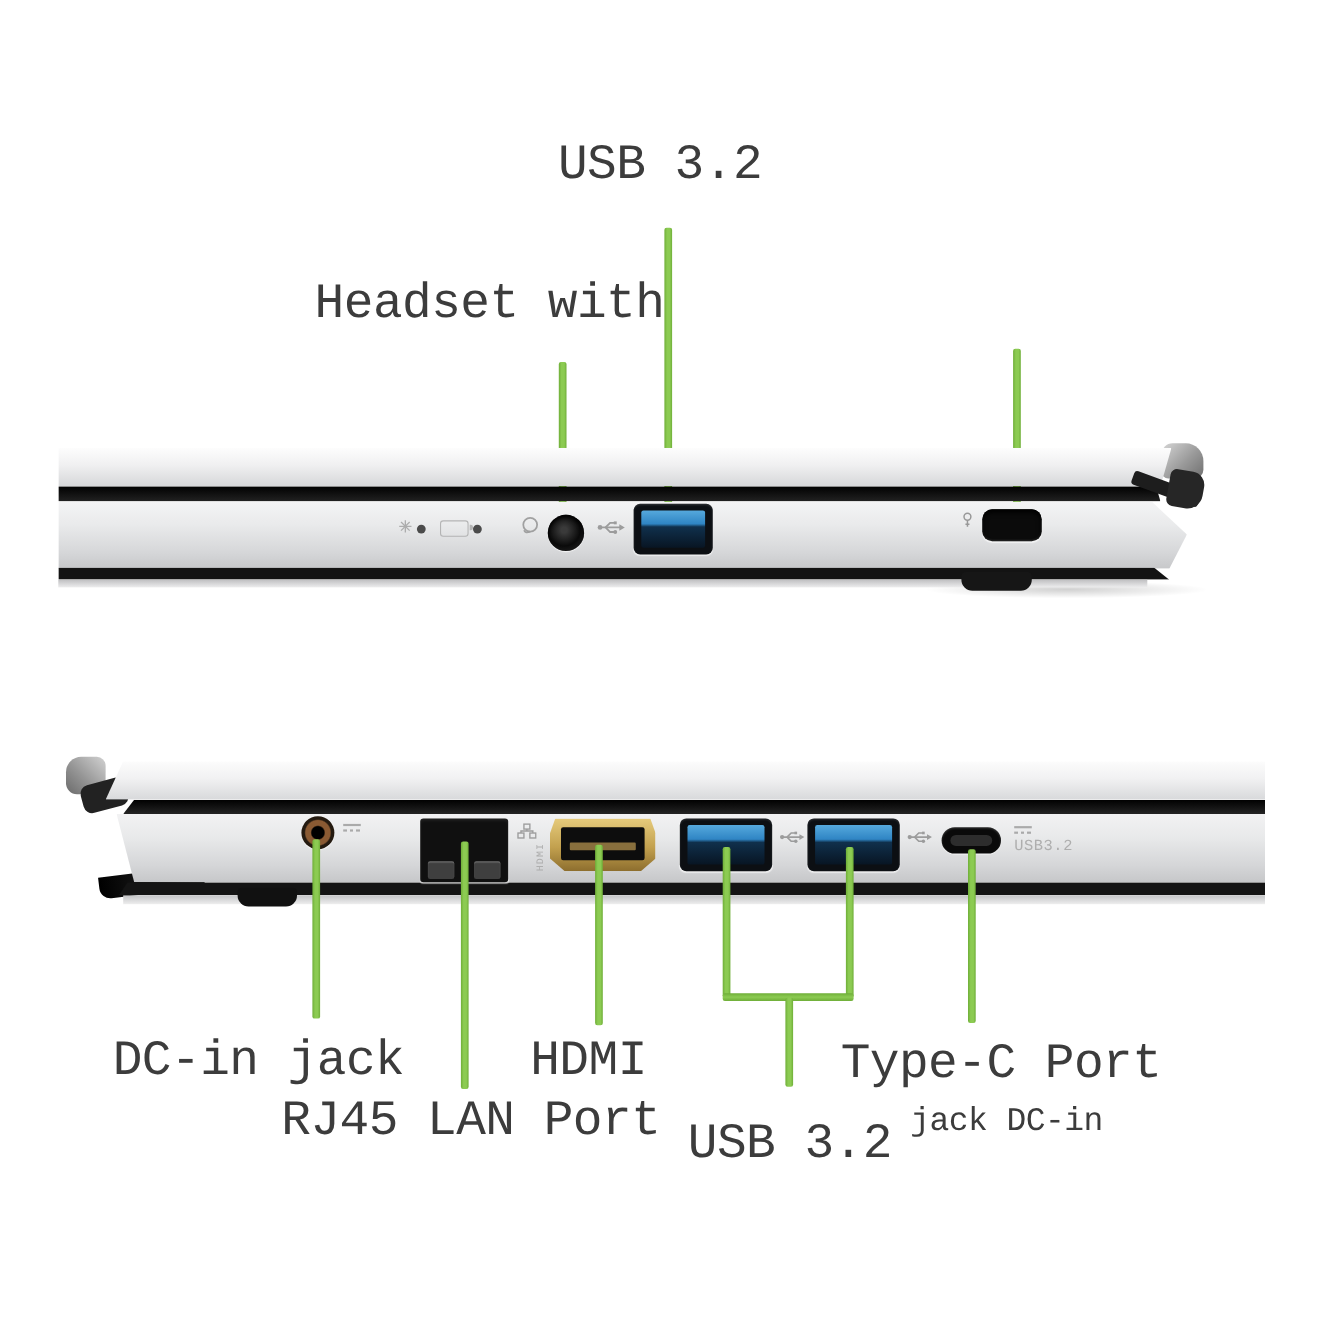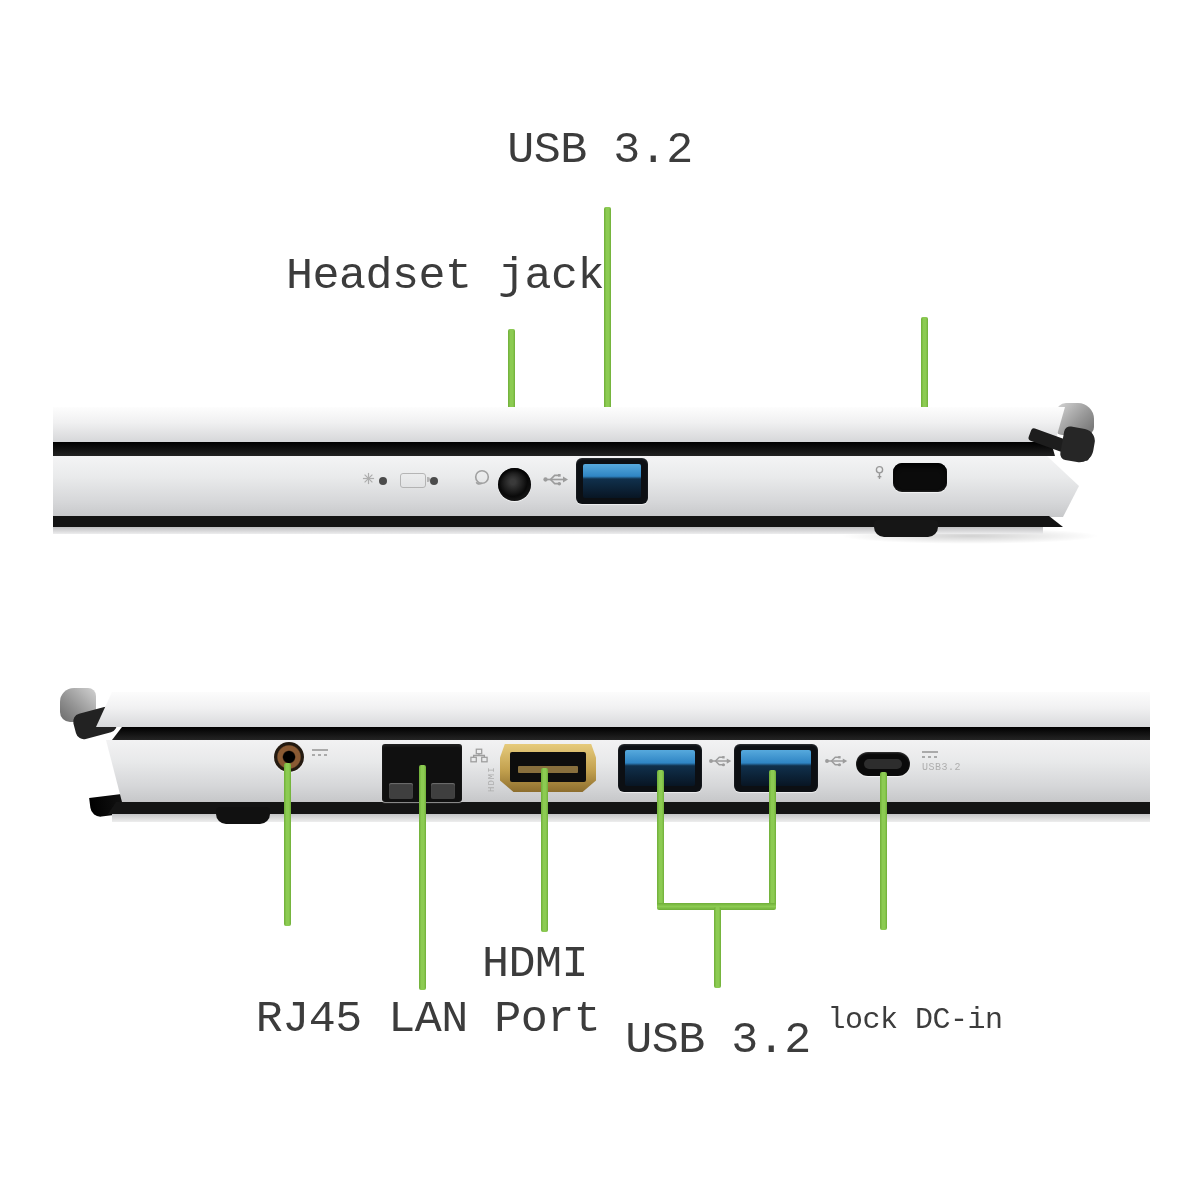--- a/index.html
+++ b/index.html
@@ -107,34 +107,34 @@
   .rj45 .tab.l{left:7px;} .rj45 .tab.r{right:7px;}
   .hdmi{position:absolute;left:500px;top:744px;width:96px;height:48px;
     background:linear-gradient(180deg,#e6cb7c 0%,#c2a04e 55%,#8d6e2e 100%);
     clip-path:polygon(5% 0,95% 0,100% 28%,100% 76%,86% 100%,14% 100%,0 76%,0 28%);}
   .hdmi .slot{position:absolute;left:10px;right:10px;top:8px;bottom:10px;background:#0d0d0d;border-radius:2px;}
   .hdmi .slot::after{content:"";position:absolute;left:8px;right:8px;top:45%;height:7px;background:#a8884a;border-radius:1px;opacity:.8;}
   .typec{position:absolute;left:856px;top:752px;width:54px;height:24px;background:#0a0a0a;border-radius:12px;
     box-shadow:0 1px 1px rgba(255,255,255,.6), inset 0 1px 2px rgba(255,255,255,.2);}
   .typec .pin{position:absolute;left:8px;right:8px;top:7px;bottom:7px;background:#2d2d2d;border-radius:5px;}
   
-  .mark{position:absolute;color:#aeaeae;font-size:10px;letter-spacing:.5px;line-height:1.2;}
+  .mark{position:absolute;color:#aeaeae;font-size:14px;letter-spacing:.5px;line-height:1.2;}
   .mark-vert{writing-mode:vertical-rl;transform:rotate(180deg);font-size:9px;letter-spacing:1px;}
   .dcsym{position:absolute;width:16px;height:10px;opacity:.8;}
   .dcsym::before{content:"";position:absolute;left:0;right:0;top:1px;height:2px;background:#9a9a9a;}
   .dcsym::after{content:"";position:absolute;left:0;right:0;top:6px;height:2px;
     background:repeating-linear-gradient(90deg,#9a9a9a 0 3px,transparent 3px 6px);}
 </style>
 </head>
 <body>
 
 <div class="canvas">
 
   <div class="lbl lbl-usb-top">USB 3.2</div>
-  <div class="lbl lbl-headset">Headset jack</div>
+  <div class="lbl lbl-headset">Headset with</div>
 
   <div class="line ln-usb-top"></div>
   <div class="line ln-headset"></div>
   <div class="line ln-kensington"></div>
 
   <div class="strip t-shadow"></div>
   <div class="strip t-hinge-knob"></div>
   <div class="strip t-lid"></div>
   <div class="strip t-gap"></div>
   <div class="strip t-gap-wedge"></div>
@@ -266,18 +266,20 @@
 
   <div class="line ln-dc"></div>
   <div class="line ln-rj45"></div>
   <div class="line ln-hdmi"></div>
   <div class="line ln-usb-b1"></div>
   <div class="line ln-usb-b2"></div>
   <div class="hline ln-usb-hbar"></div>
   <div class="line ln-usb-stem"></div>
   <div class="line ln-typec"></div>
 
+  <div class="lbl lbl-dc">DC-in jack</div>
   <div class="lbl lbl-hdmi">HDMI</div>
+  <div class="lbl lbl-typec">Type-C Port</div>
   <div class="lbl lbl-rj45">RJ45 LAN Port</div>
   <div class="lbl lbl-usb-bottom">USB 3.2</div>
-  <div class="lbl small lbl-typec-sub">lock DC-in</div>
+  <div class="lbl small lbl-typec-sub">jack DC-in</div>
 
 </div>
 
 </body></html>

